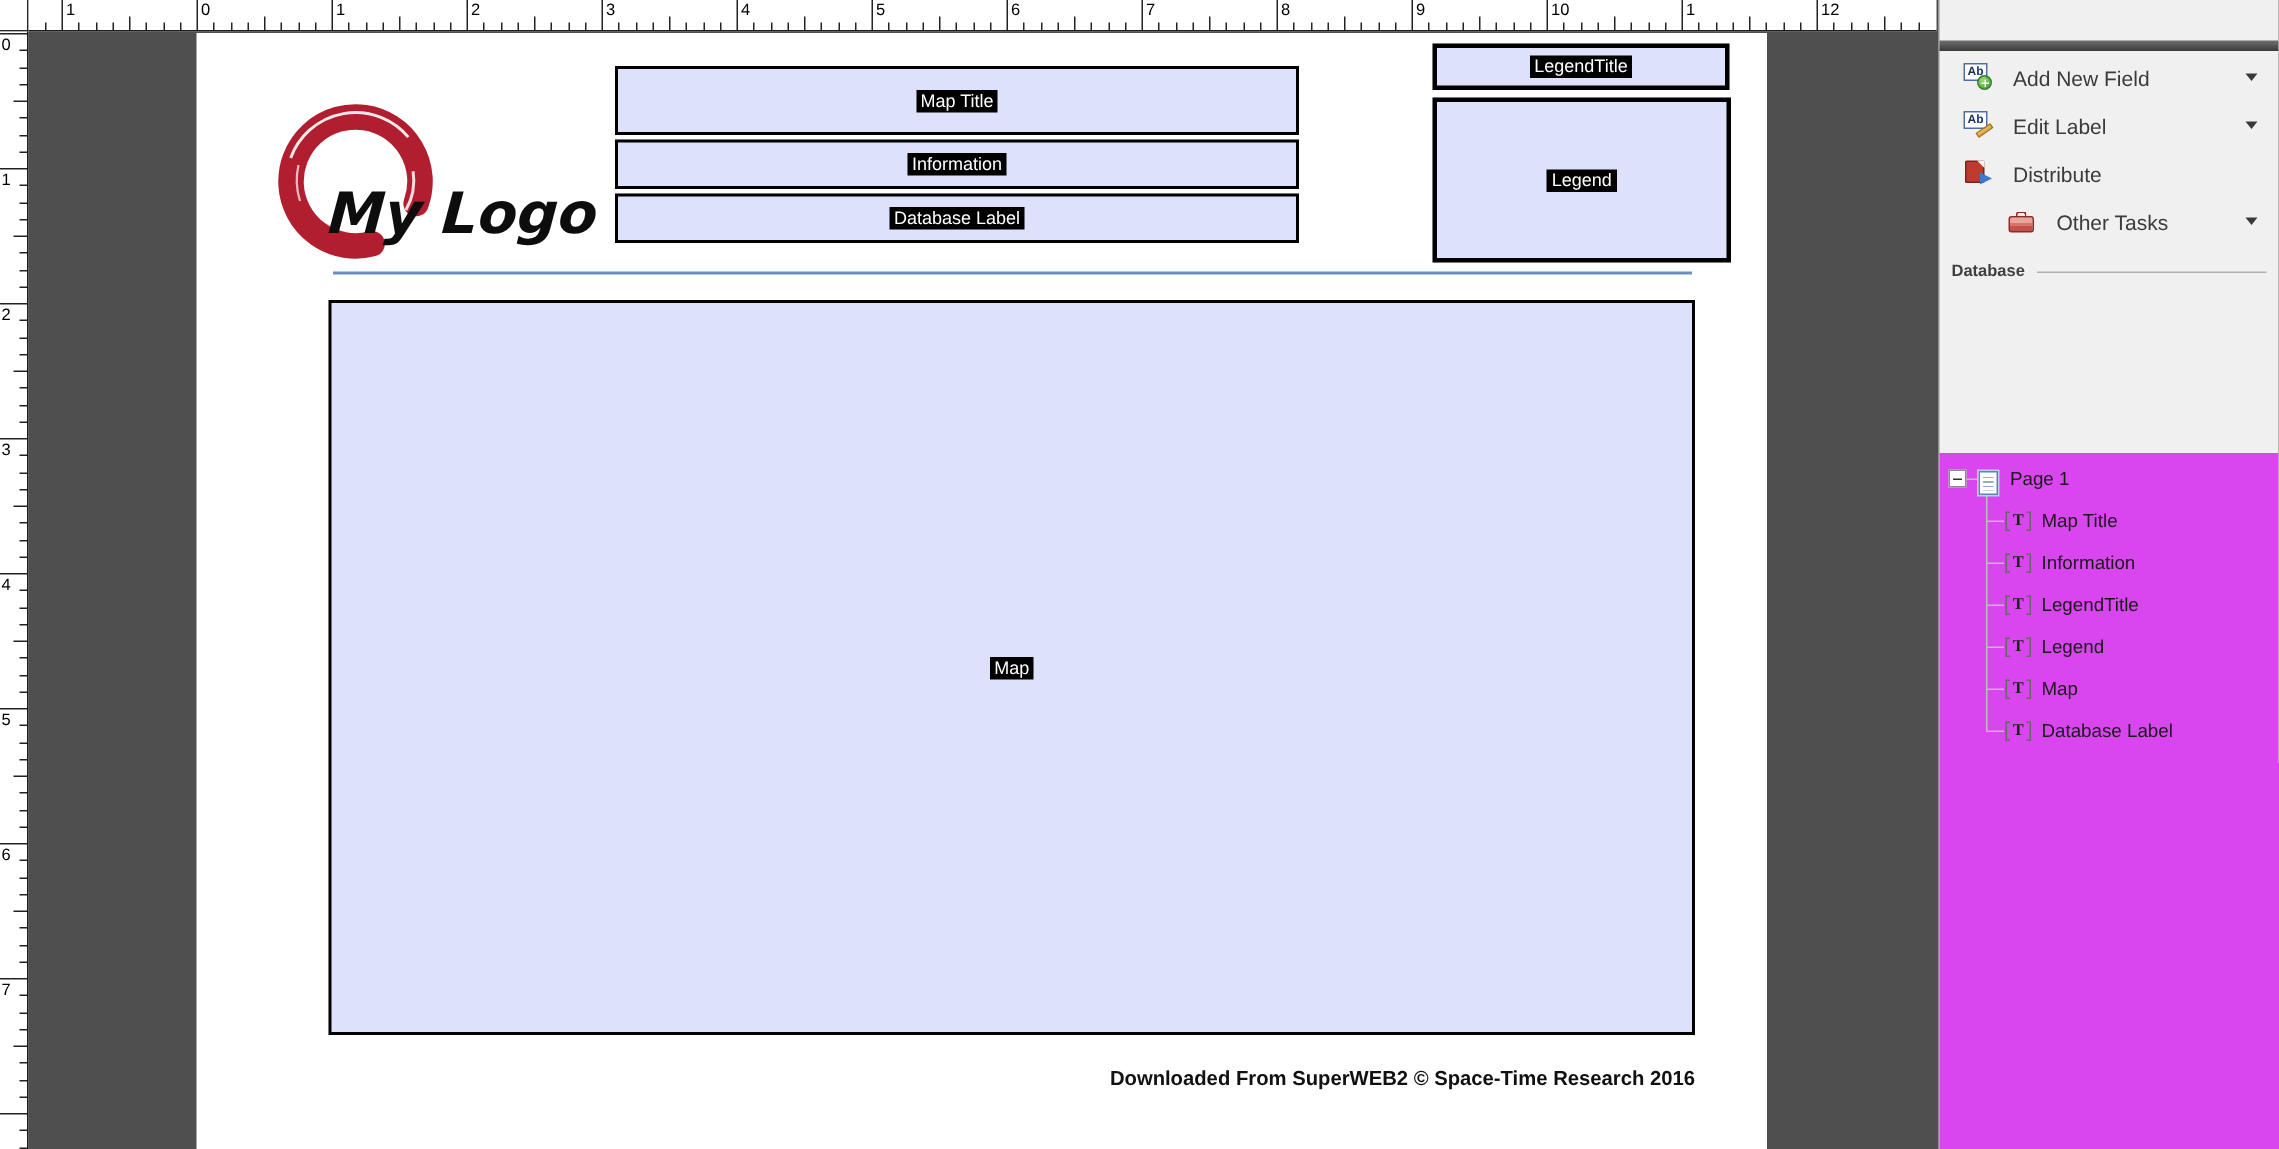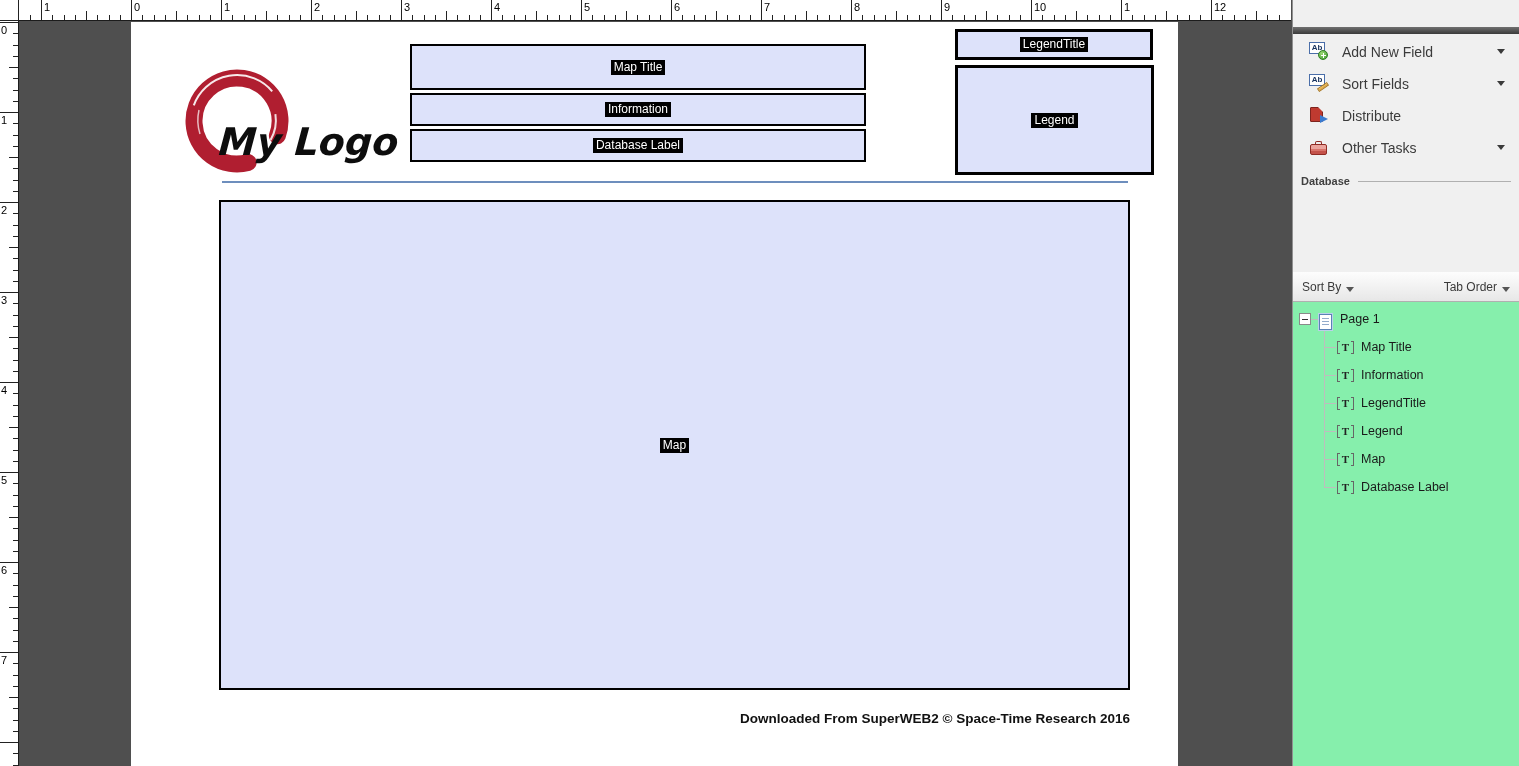--- a/index.html
+++ b/index.html
@@ -57,21 +57,21 @@
     font-size:11px;font-weight:bold;color:#3f3f3f;}
   .sec-hdr .line{flex:1;height:1px;background:#b0b0b0;margin-left:8px;}
   .fields-header{position:absolute;left:0;right:0;top:244px;height:28px;background:#f2f2f2;
     border-top:1px solid #9e9e9e;border-bottom:1px solid #c2c2c2;display:flex;align-items:center;
     font-weight:bold;font-size:14px;color:#1a1a1a;box-sizing:border-box;}
   .sort-bar{position:absolute;left:0;right:0;top:272px;height:30px;
     background:linear-gradient(#fdfdfd,#e7e7e7);border-bottom:1px solid #b0b0b0;
     display:flex;align-items:center;justify-content:space-between;
     font-size:12px;color:#3a3a3a;box-sizing:border-box;padding:0 9px;}
   .sort-bar .tri-down{border-top-color:#555;margin-left:5px;transform:translateY(1px);}
-  .tree{position:absolute;left:0;right:0;top:302px;bottom:0;background:#86efac;}
+  .tree{position:absolute;left:0;right:0;top:302px;bottom:0;background:#d946ef;}
 
   
   .expander{position:absolute;left:6px;top:11px;width:12px;height:12px;background:#fff;
     border:1px solid #8a8a8a;box-sizing:border-box;display:flex;align-items:center;justify-content:center;}
   .expander .minus{width:6px;height:1px;background:#333;}
   .tree-vline{position:absolute;left:31px;top:27px;width:1px;height:158px;background:#bdbdbd;}
   .tree-hline{position:absolute;height:1px;background:#bdbdbd;}
   .tree-row{position:absolute;left:0;right:0;height:28px;display:flex;align-items:center;
     font-size:12.5px;color:#1a1a1a;}
   .page-icon{position:absolute;left:26px;top:9px;width:13px;height:16px;background:#fff;
@@ -367,52 +367,44 @@
         <span class="plus-badge"></span>
     </span>
     <span class="lbl">Add New Field</span>
     <span class="tri-down row-arrow"></span>
   </div>
   <div class="task-row" style="top:68px;">
     <span class="ic">
       <span class="ab-box">Ab</span>
         <span class="pencil"></span>
     </span>
-    <span class="lbl">Sort Fields</span>
+    <span class="lbl">Edit Label</span>
     <span class="tri-down row-arrow"></span>
   </div>
   <div class="task-row" style="top:100px;">
     <span class="ic">
       <span class="doc-red"></span>
         <span class="blue-arrow"></span>
     </span>
     <span class="lbl">Distribute</span>
   </div>
-  <div class="task-row" style="top:132px;">
+  <div class="task-row" style="top:132px;padding-left:29px;">
     <span class="ic">
       <span class="case"></span>
     </span>
     <span class="lbl">Other Tasks</span>
     <span class="tri-down row-arrow"></span>
   </div>
 
   <div class="sec-hdr">
     <span>Database</span>
       <span class="line"></span>
   </div>
 
 
-  <div class="sort-bar">
-    <span>
-      <span>Sort By</span><span class="tri-down"></span>
-    </span>
-    <span>
-      <span>Tab Order</span><span class="tri-down"></span>
-    </span>
-  </div>
 
   <div class="tree">
     <div class="expander">
         <span class="minus"></span>
       </div>
     <div class="tree-hline" style="left:18px;top:17px;width:8px;"></div>
     <div class="tree-vline"></div>
 
     <div class="tree-row" style="top:3px;">
       <span class="page-icon">

